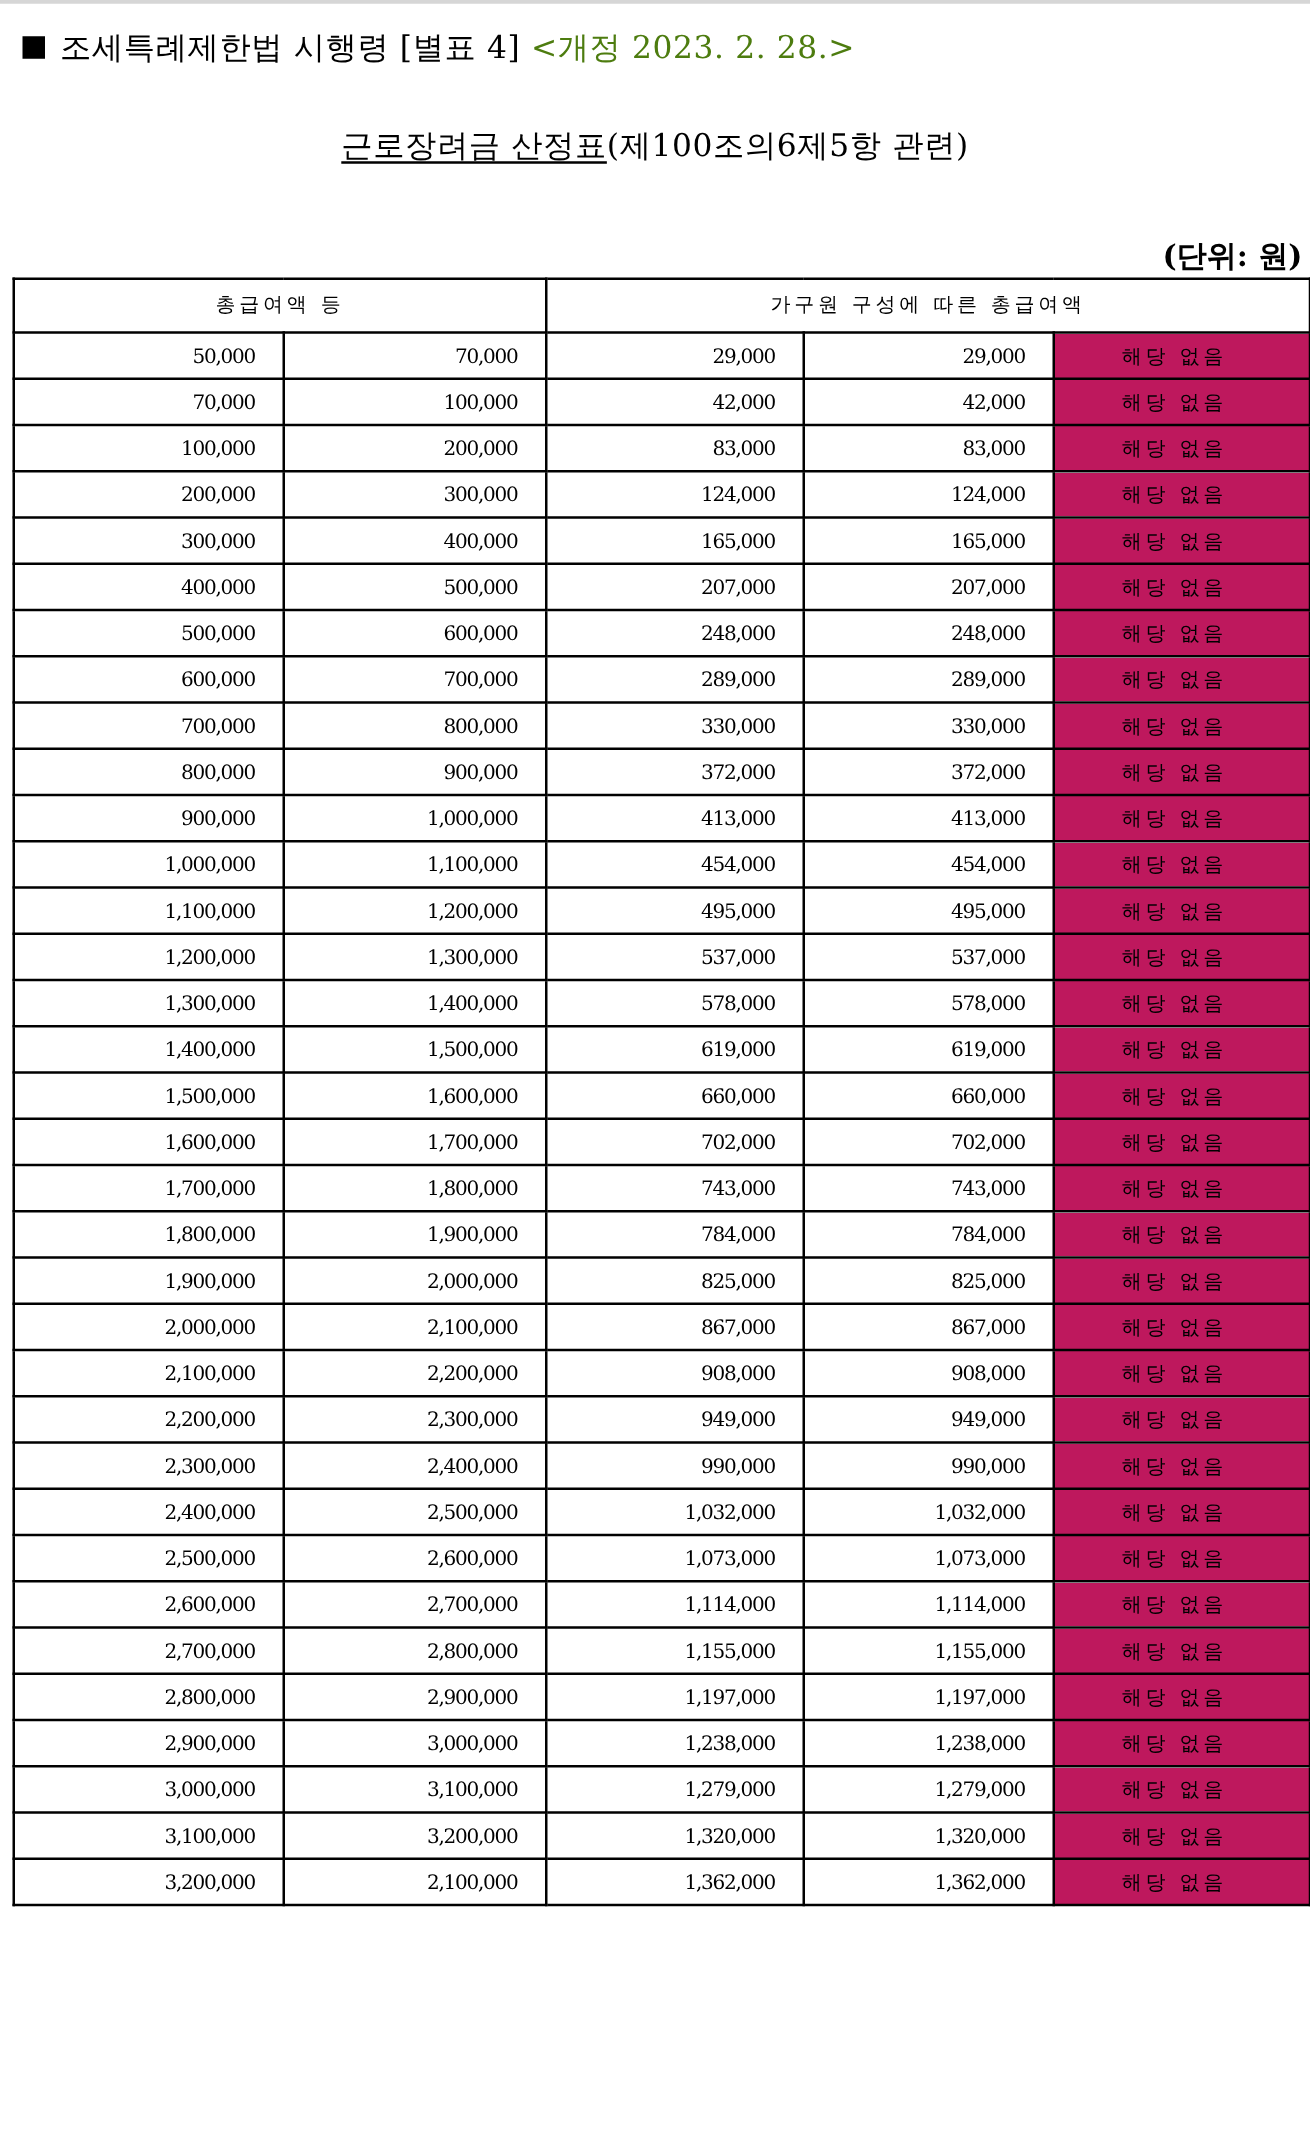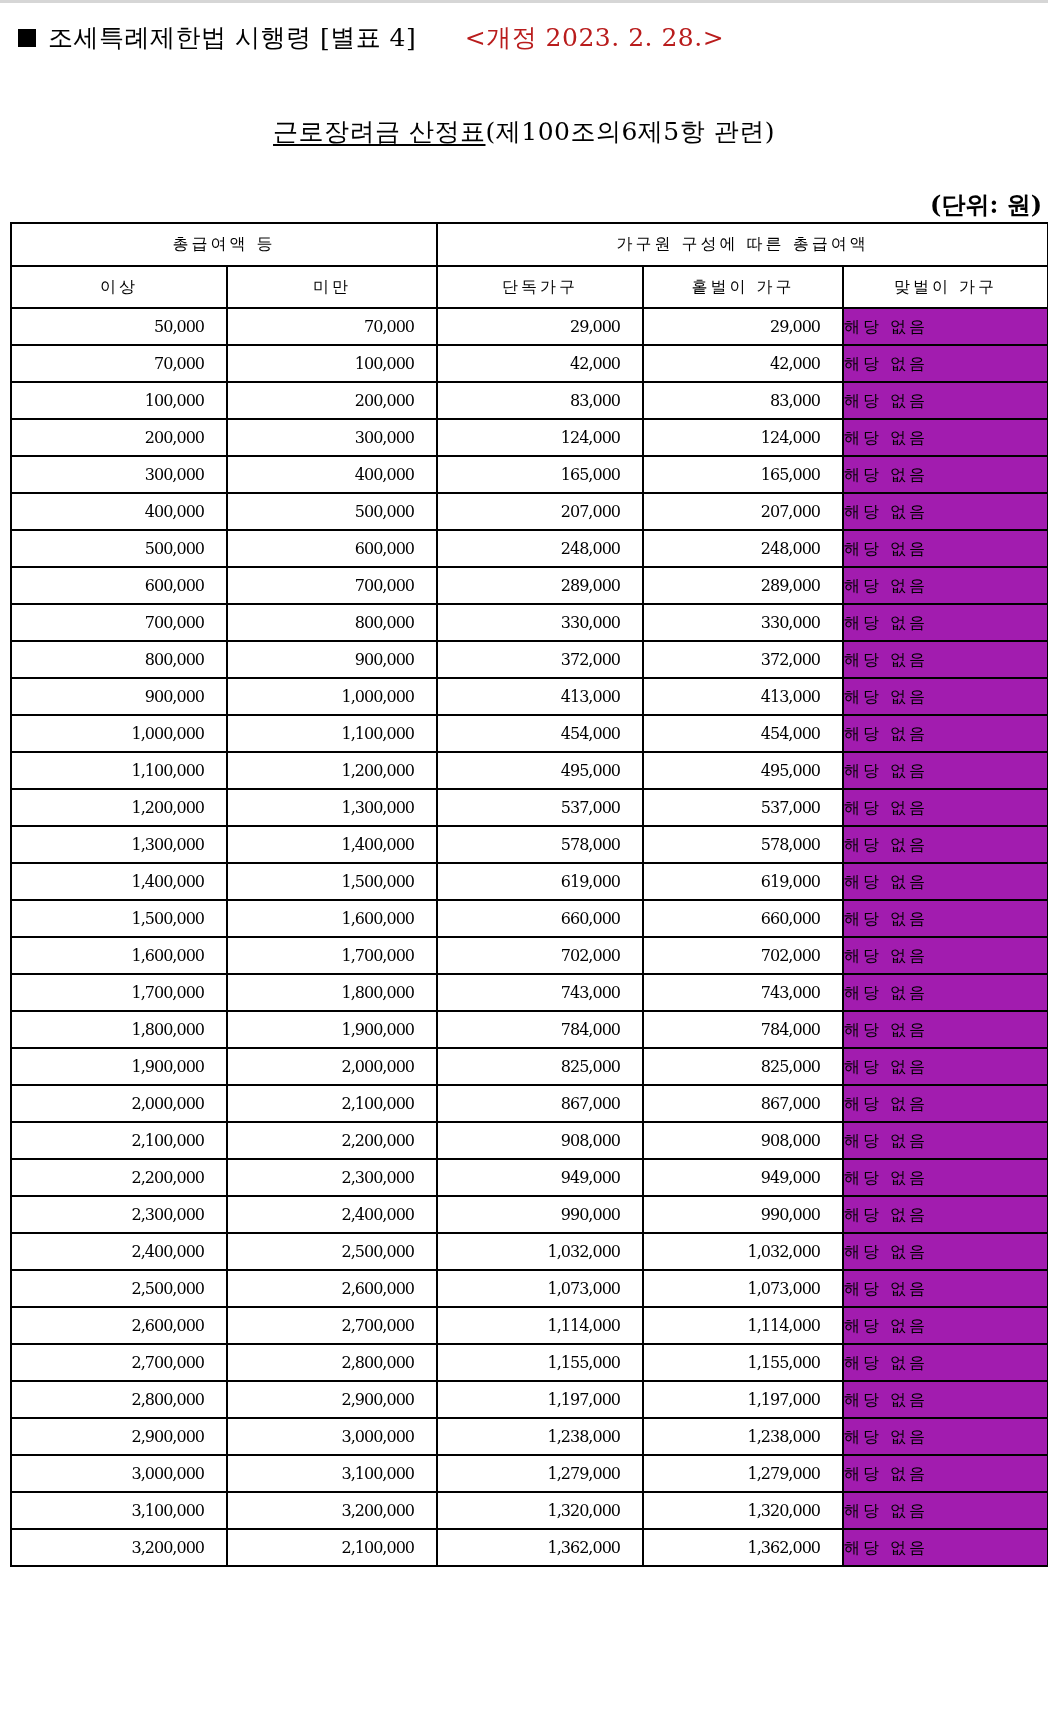--- a/index.html
+++ b/index.html
@@ -30,33 +30,31 @@
       letter-spacing: 0.5px;
     }
     .heading .square {
       display: inline-block;
       width: 18px; height: 18px;
       background: #000;
       margin-right: 12px;
       vertical-align: -1px;
     }
     .heading .amend {
-      color: #b91c1c;
-      margin-left: 40px;
+      color: #4d7c0f;
     }
     .subtitle {
       position: absolute;
       left: 0; top: 101px;
       width: 1048px;
       text-align: center;
       font-size: 25px;
       line-height: 32px;
       white-space: nowrap;
       letter-spacing: 0.5px;
-      margin-top: 15px;
     }
     .subtitle .title-underlined {
       text-decoration: underline;
       text-underline-offset: 4px;
     }
     .unit {
       position: absolute;
       right: 6px; top: 190px;
       font-size: 24px;
       line-height: 30px;
@@ -89,22 +87,22 @@
     table.grid td {
       height: 35px;
       line-height: 35px;
     }
     table.grid td.num {
       text-align: right;
       padding-right: 22px;
       letter-spacing: -1px;
     }
     table.grid td.na {
-      background: #a21caf;
-      text-align: left;
+      background: #be185d;
+      text-align: center;
       padding-right: 12px;
       letter-spacing: 3px;
     }
     col.c1 { width: 216px; }
     col.c2 { width: 210px; }
     col.c3 { width: 206px; }
     col.c4 { width: 200px; }
     col.c5 { width: 205px; }
   </style>
 </head>
@@ -129,27 +127,20 @@
       <col class="c2">
       <col class="c3">
       <col class="c4">
       <col class="c5">
   </colgroup>
   <thead>
     <tr class="hdr1">
       <th colspan="2">총급여액 등</th>
       <th colspan="3">가구원 구성에 따른 총급여액</th>
     </tr>
-    <tr class="hdr2">
-      <th>이상</th>
-      <th>미만</th>
-      <th>단독가구</th>
-      <th>홑벌이 가구</th>
-      <th>맞벌이 가구</th>
-    </tr>
   </thead>
   <tbody id="table-body">
       <tr>
         <td class="num">50,000</td>
         <td class="num">70,000</td>
         <td class="num">29,000</td>
         <td class="num">29,000</td>
         <td class="na">해당 없음</td>
       </tr>
       <tr>

